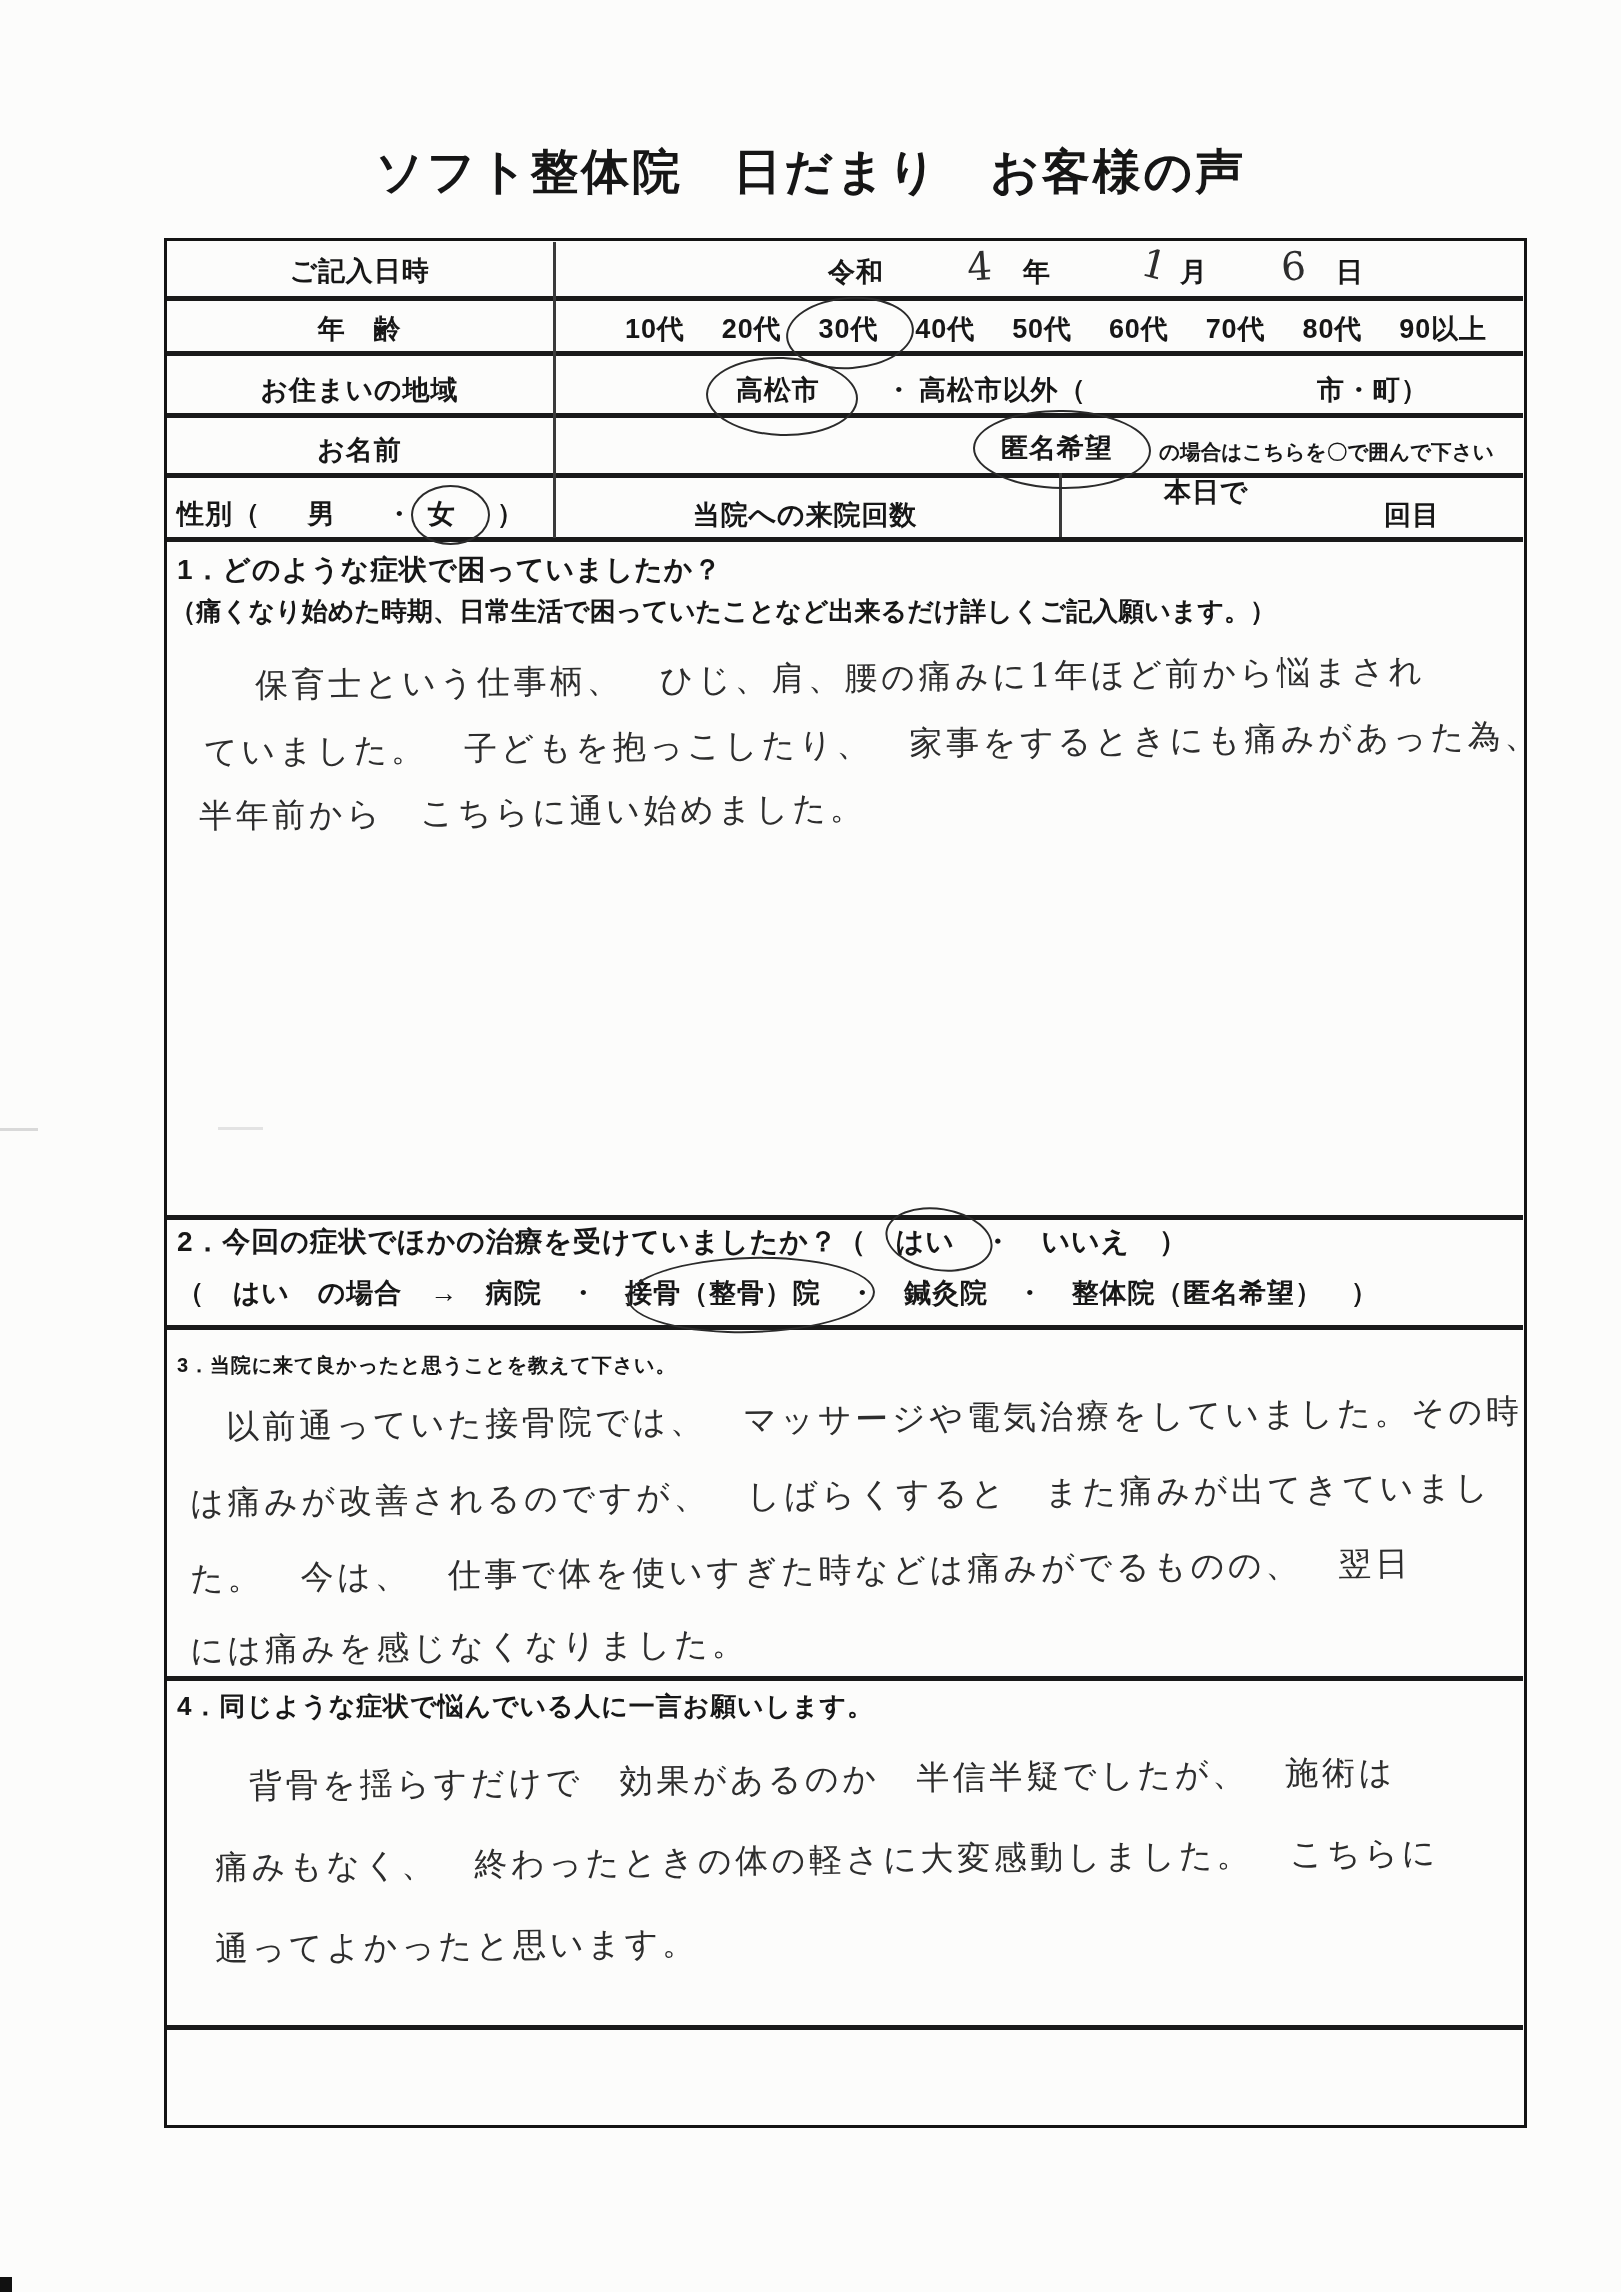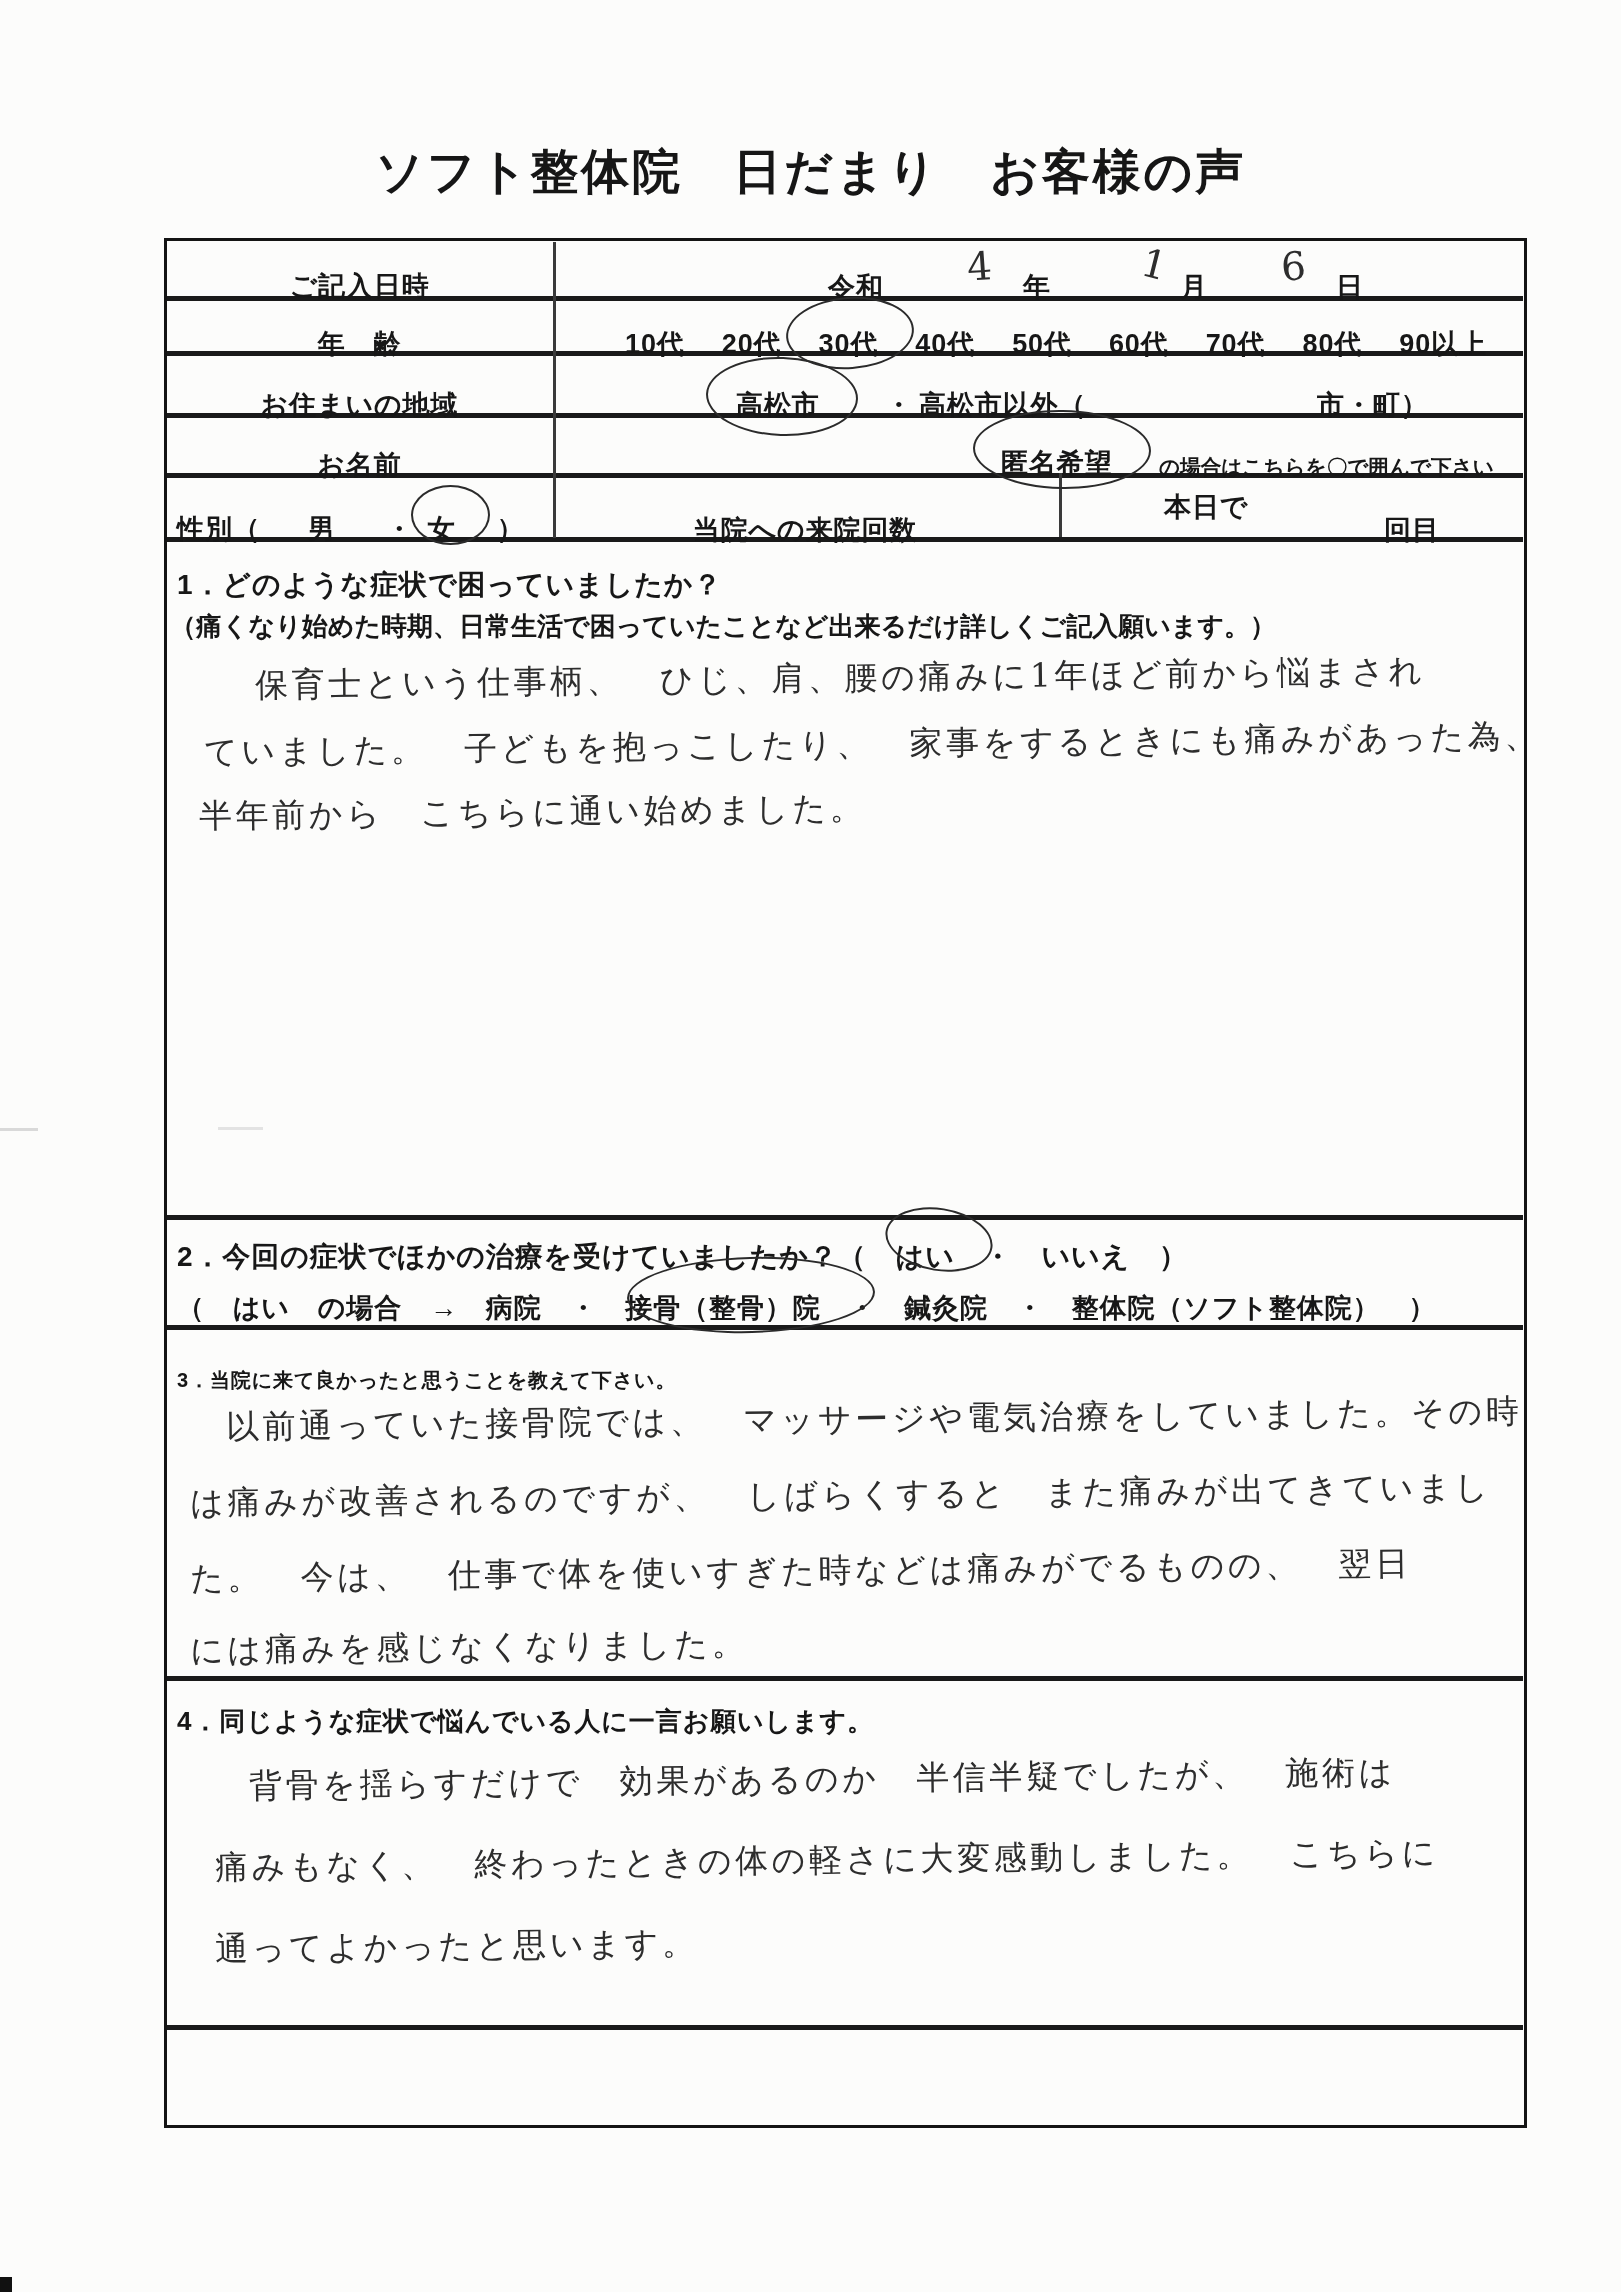--- a/index.html
+++ b/index.html
@@ -1,18 +1,18 @@
 <!DOCTYPE html>
 <html style="font-size:14.3px"><head>
 <meta charset="utf-8">
 <style>
   html,body{margin:0;padding:0;background:#e9e9e9;}
   .page{position:relative;width:1621px;height:2293px;background:#fcfcfb;
         font-family:"Liberation Sans",sans-serif;color:#161616;overflow:hidden;}
-  .printed{position:absolute;font-weight:700;font-size:27px;letter-spacing:0.9px;white-space:nowrap;color:#171717;margin-top:15px;}
+  .printed{position:absolute;font-weight:700;font-size:27px;letter-spacing:0.9px;white-space:nowrap;color:#171717;}
   .center{text-align:center;}
   .small{font-size:20.6px;letter-spacing:0;}
   .title{position:absolute;top:140px;left:0;width:1621px;text-align:center;
          font-size:48px;font-weight:700;letter-spacing:2.7px;white-space:nowrap;}
   .hw{position:absolute;font-family:"DejaVu Serif",serif;font-weight:400;color:#2d2d2d;
       font-size:33px;letter-spacing:3.6px;white-space:nowrap;transform:rotate(-0.7deg);}
   .hwnum{position:absolute;font-family:"DejaVu Serif",serif;font-weight:400;color:#2d2d2d;
          font-size:39px;transform:rotate(-4deg);}
   .border-box{position:absolute;left:164px;top:238px;width:1363px;height:1890px;
               border:3.6px solid #141414;box-sizing:border-box;}
@@ -89,21 +89,21 @@
   <span class="printed" style="left:1164px;top:474px;text-align:center;">本日で</span>
   <span class="printed" style="left:1384px;top:497px;">回目</span>
 
   <div class="printed" style="left:177px;top:551px;font-size:28px;">1．どのような症状で困っていましたか？</div>
   <div class="printed" style="left:170px;top:594px;font-size:26px;letter-spacing:0;">（痛くなり始めた時期、日常生活で困っていたことなど出来るだけ詳しくご記入願います。）</div>
   <div class="hw" style="left:255px;top:656px;">保育士という仕事柄、　ひじ、肩、腰の痛みに1年ほど前から悩まされ</div>
   <div class="hw" style="left:204px;top:722px;">ていました。　子どもを抱っこしたり、　家事をするときにも痛みがあった為、</div>
   <div class="hw" style="left:199px;top:790px;">半年前から　こちらに通い始めました。</div>
 
   <div class="printed" style="left:177px;top:1223px;font-size:28px;">2．今回の症状でほかの治療を受けていましたか？（　はい　・　いいえ　）</div>
-  <div class="printed" style="left:177px;top:1275px;font-size:27px;">（　はい　の場合　→　病院　・　接骨（整骨）院　・　鍼灸院　・　整体院（ソフト整体院）　）</div>
+  <div class="printed" style="left:177px;top:1275px;font-size:27px;">（　はい　の場合　→　病院　・　接骨（整骨）院　・　鍼灸院　・　整体院（匿名希望）　）</div>
   <div class="circle" style="left:885px;top:1208px;width:104px;height:59px;transform:rotate(9deg);"></div>
   <div class="circle" style="left:627px;top:1257px;width:244px;height:72px;transform:rotate(-1.5deg);"></div>
 
   <div class="printed" style="left:177px;top:1352px;font-size:20px;">3．当院に来て良かったと思うことを教えて下さい。</div>
   <div class="hw" style="left:226px;top:1397px;">以前通っていた接骨院では、　マッサージや電気治療をしていました。その時</div>
   <div class="hw" style="left:190px;top:1473px;">は痛みが改善されるのですが、　しばらくすると　また痛みが出てきていまし</div>
   <div class="hw" style="left:190px;top:1549px;">た。　今は、　仕事で体を使いすぎた時などは痛みがでるものの、　翌日</div>
   <div class="hw" style="left:190px;top:1625px;">には痛みを感じなくなりました。</div>
 
   <div class="printed" style="left:177px;top:1689px;font-size:26px;">4．同じような症状で悩んでいる人に一言お願いします。</div>

